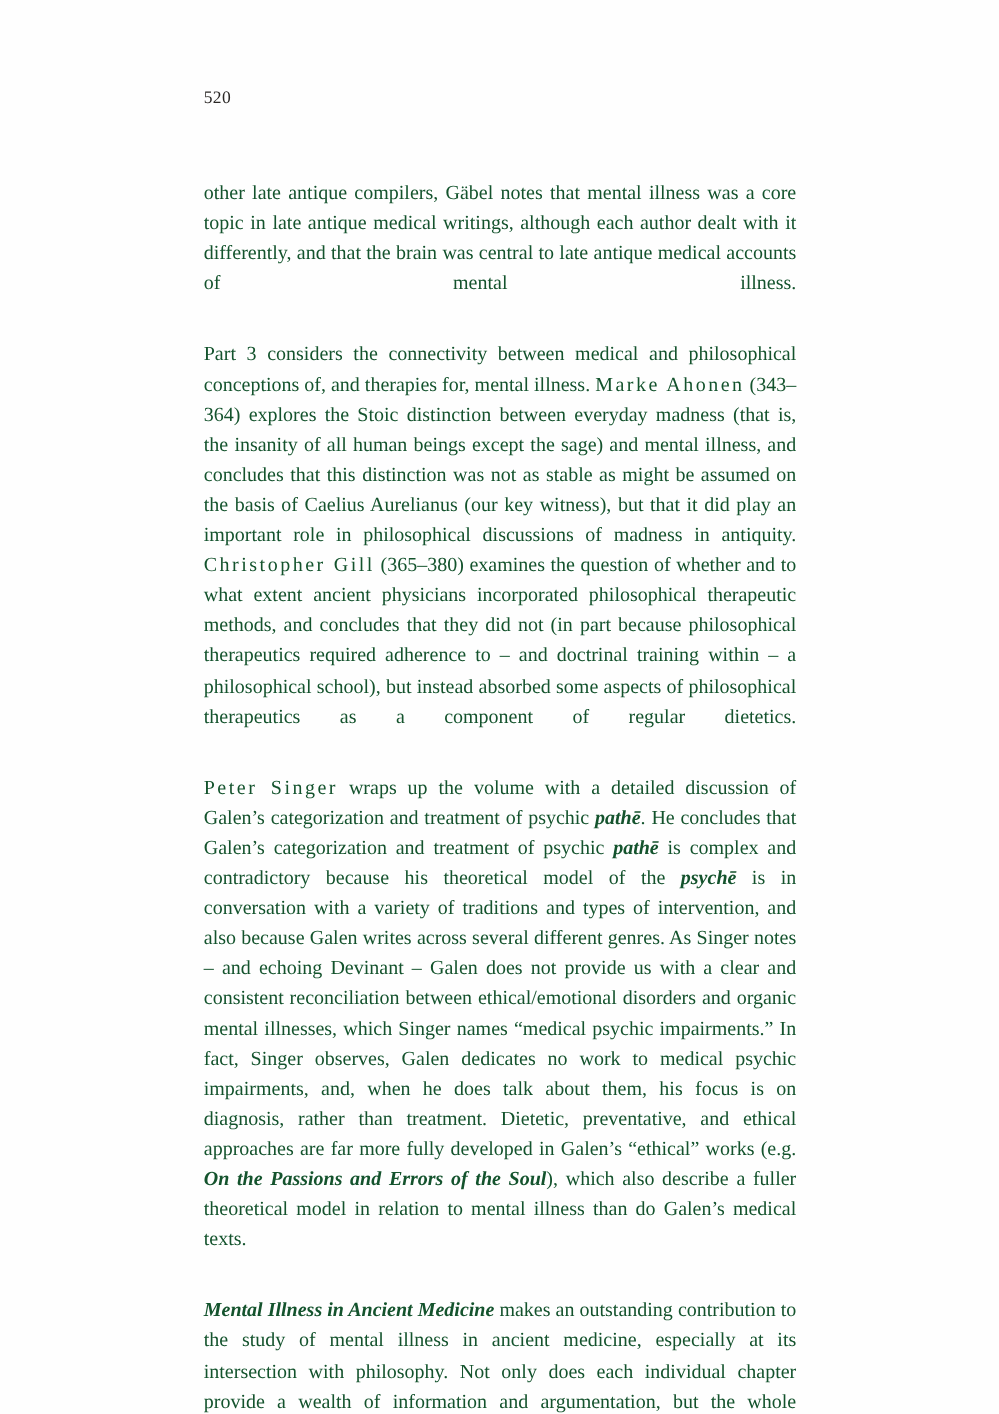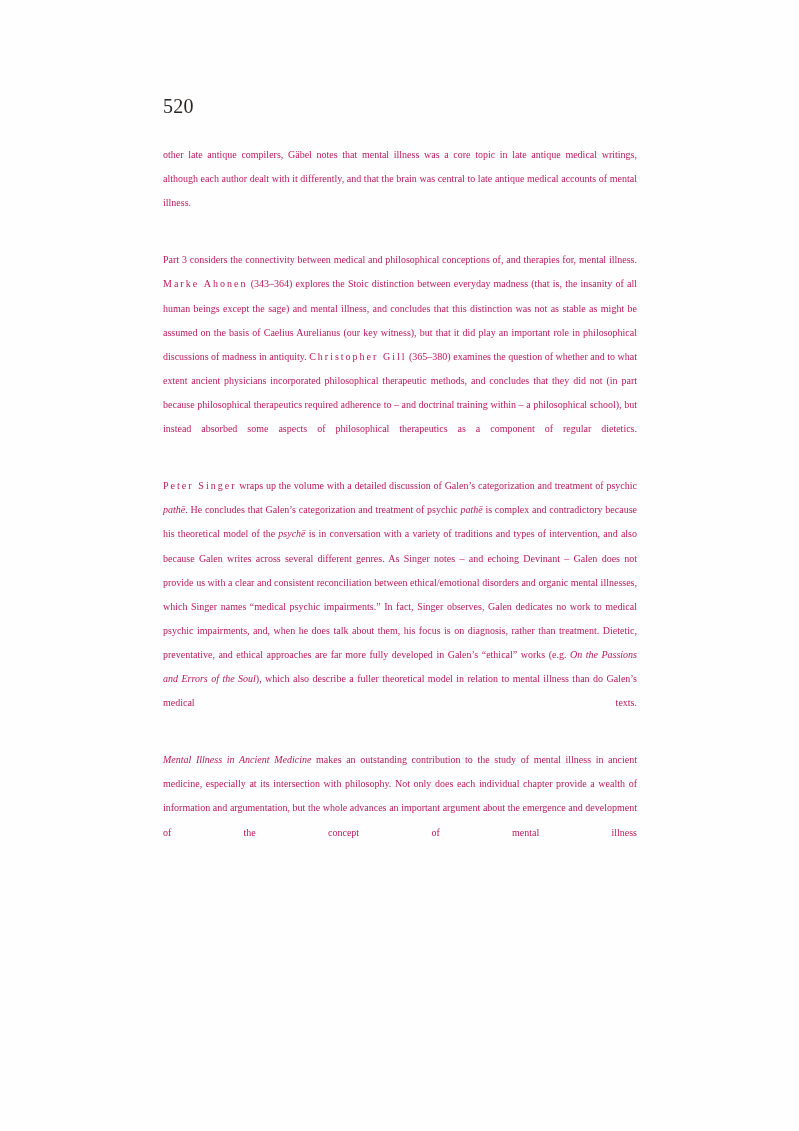--- a/index.html
+++ b/index.html
@@ -27,24 +27,23 @@
     position: absolute;
     top: 71px;
     left: 163px;
     width: 474px;
     height: 20px;
   }
   .folio {
     position: absolute;
     left: 0;
     top: 0;
-    font-size: 20px;
+    font-size: 14px;
     letter-spacing: 0.3px;
     color: #2a2725;
-    margin-top: 24px;
   }
   .head-title {
     position: absolute;
     left: 0;
     top: 2px;
     width: 474px;
     text-align: center;
     font-size: 12.5px;
     letter-spacing: 0.25px;
     color: #2e2b29;
@@ -53,41 +52,42 @@
   
   .textblock {
     position: absolute;
     top: 143px;
     left: 163px;
     width: 474px;
   }
 
   p.para {
     margin: 0 0 9px 0;
-    font-size: 10px;
+    font-size: 16px;
     line-height: 24.1px;
     text-align: justify;
     text-justify: inter-word;
     hyphens: none;
-    color: #be185d;
+    color: #14532d;
     -webkit-font-smoothing: antialiased;
   }
   p.para:last-child {
     margin-bottom: 0;
   }
 
   
   p.para::after {
     content: "";
     display: inline-block;
     width: 100%;
   }
 
   i, .it {
     font-style: italic;
+    font-weight: bold;
   }
 
   
   .tracked {
     letter-spacing: 2.0px;
     font-style: normal;
   }
 </style>
 </head>
 <body>

